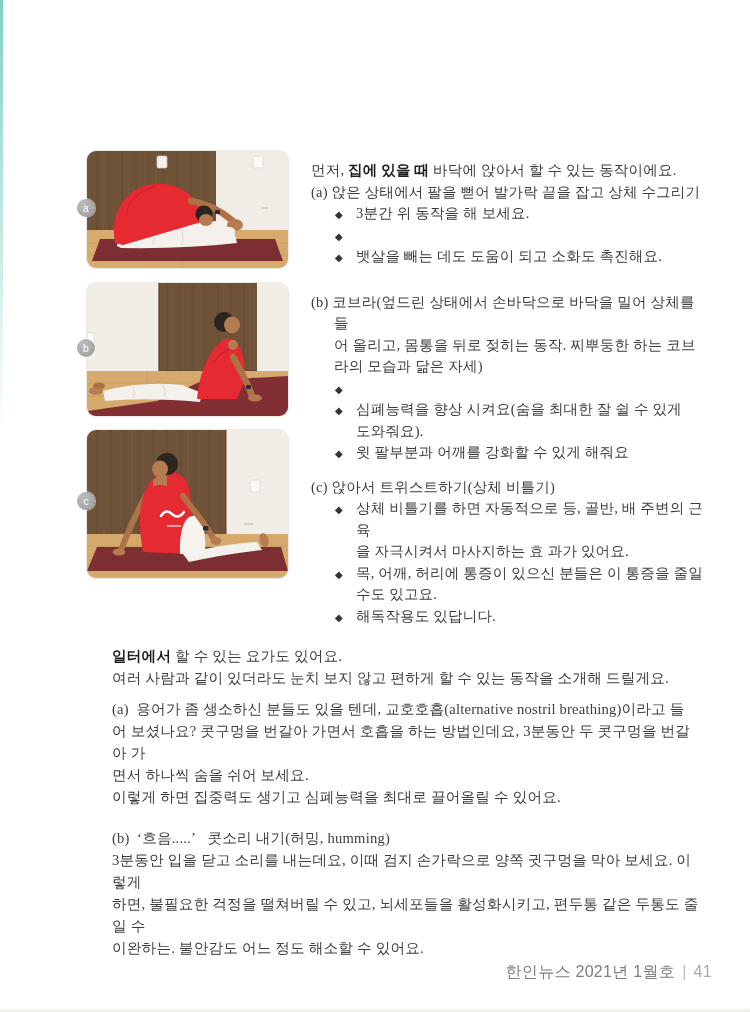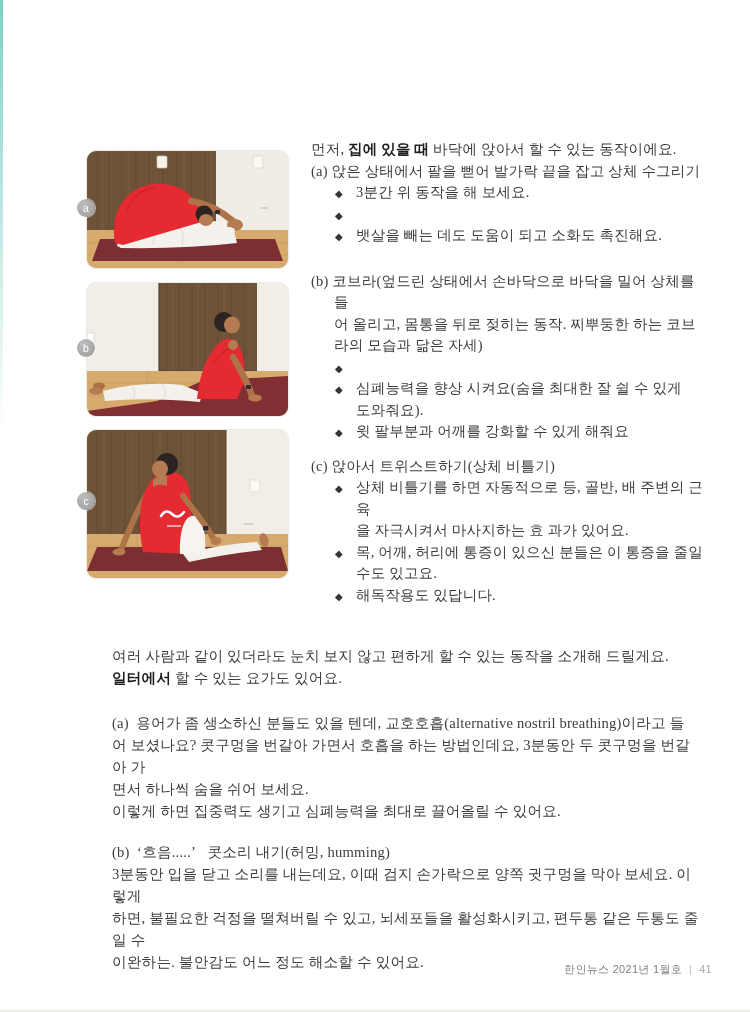--- a/index.html
+++ b/index.html
@@ -31,44 +31,44 @@
     background:radial-gradient(circle at 35% 30%,#bdbdbd,#9a9a9a);
     color:#ffffff;font-family:"Liberation Sans",sans-serif;font-size:10.5px;
     display:flex;align-items:center;justify-content:center;z-index:5;
     box-shadow:0 0 0 1px rgba(255,255,255,.55);
   }
   .badge-a{left:77px;top:199px;}
   .badge-b{left:77px;top:339px;}
   .badge-c{left:77px;top:492px;}
   
   .home-col{
-    position:absolute;left:311px;top:139px;width:402px;
+    position:absolute;left:311px;top:160px;width:402px;
     font-size:14.5px;line-height:21.5px;letter-spacing:.2px;
   }
   .home-col b{color:#1e1e1e;}
   .pose-heading{padding-left:23px;text-indent:-23px;white-space:pre-line;}
   .bullet{display:flex;padding-left:24px;}
   .bm{flex:none;width:21px;font-size:10px;transform:translateY(1px);color:#343434;}
   .bt{white-space:pre-line;flex:1;}
   .pose-b{margin-top:24px;}
   .pose-c{margin-top:13px;}
   
   .work-col{
     position:absolute;left:112px;top:645px;width:592px;
     font-size:14.6px;line-height:22px;letter-spacing:.2px;
   }
   .work-col b{color:#1e1e1e;}
   .work-para{white-space:pre-line;}
-  .para-a{margin-top:23px;}
+  .para-a{margin-top:9px;}
   .para-b{margin-top:19px;}
   
   .footer{
     position:absolute;top:962px;right:38px;
     font-family:"Liberation Sans","DejaVu Sans",sans-serif;
-    font-size:11px;color:#7e7e7e;letter-spacing:.3px;
+    font-size:16px;color:#7e7e7e;letter-spacing:.3px;
   }
   .f-sep{color:#c2c2c2;margin:0 7px;}
   .f-page{color:#a9a9a9;}
 </style>
 </head>
 <body>
 
 <div class="page">
   <div class="edge-teal"></div>
 
@@ -234,24 +234,24 @@
 수도 있고요.</span>
         </div>
       <div class="bullet">
           <span class="bm">◆</span>
           <span class="bt">해독작용도 있답니다.</span>
         </div>
     </div>
   </section>
 
   <section class="work-col">
-    <div>여러 사람과 같이 있더라도 눈치 보지 않고 편하게 할 수 있는 동작을 소개해 드릴게요.</div>
     <div>
       <b>일터에서</b><span> 할 수 있는 요가도 있어요.</span>
     </div>
+    <div>여러 사람과 같이 있더라도 눈치 보지 않고 편하게 할 수 있는 동작을 소개해 드릴게요.</div>
     <div class="work-para para-a">(a) 용어가 좀 생소하신 분들도 있을 텐데, 교호호흡(alternative nostril breathing)이라고 들
 어 보셨나요? 콧구멍을 번갈아 가면서 호흡을 하는 방법인데요, 3분동안 두 콧구멍을 번갈아 가
 면서 하나씩 숨을 쉬어 보세요.
 이렇게 하면 집중력도 생기고 심폐능력을 최대로 끌어올릴 수 있어요.</div>
     <div class="work-para para-b">(b) ‘흐음.....’  콧소리 내기(허밍, humming)
 3분동안 입을 닫고 소리를 내는데요, 이때 검지 손가락으로 양쪽 귓구멍을 막아 보세요. 이렇게
 하면, 불필요한 걱정을 떨쳐버릴 수 있고, 뇌세포들을 활성화시키고, 편두통 같은 두통도 줄일 수
 이완하는. 불안감도 어느 정도 해소할 수 있어요.</div>
   </section>
 

